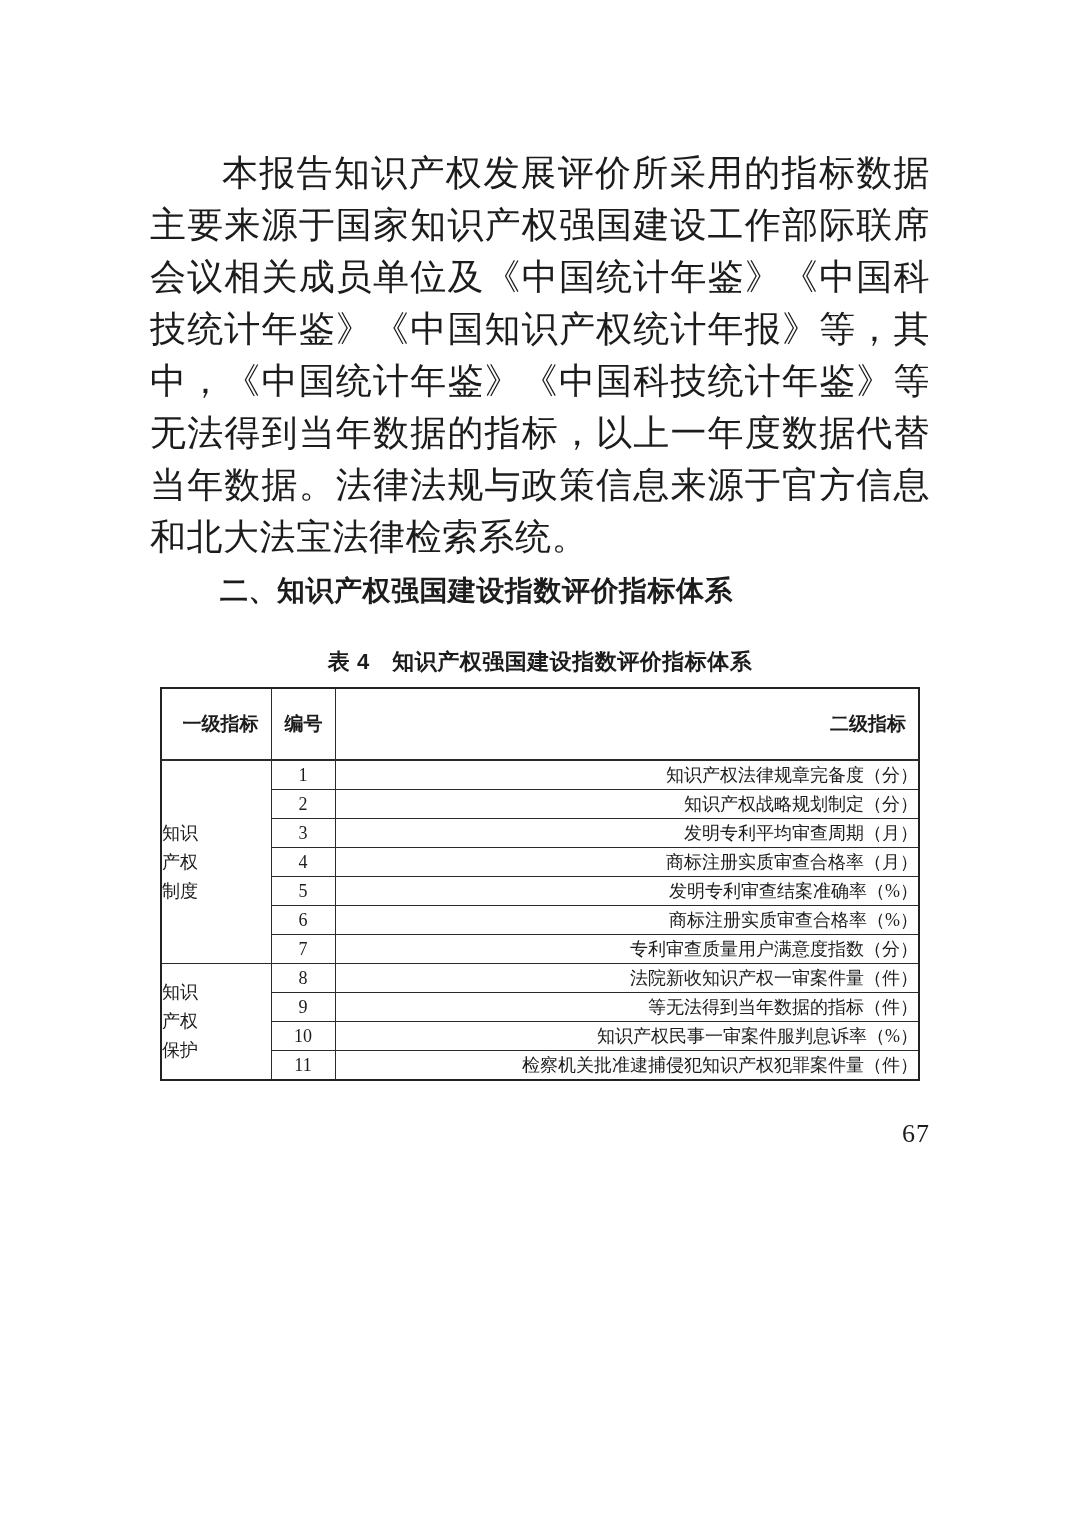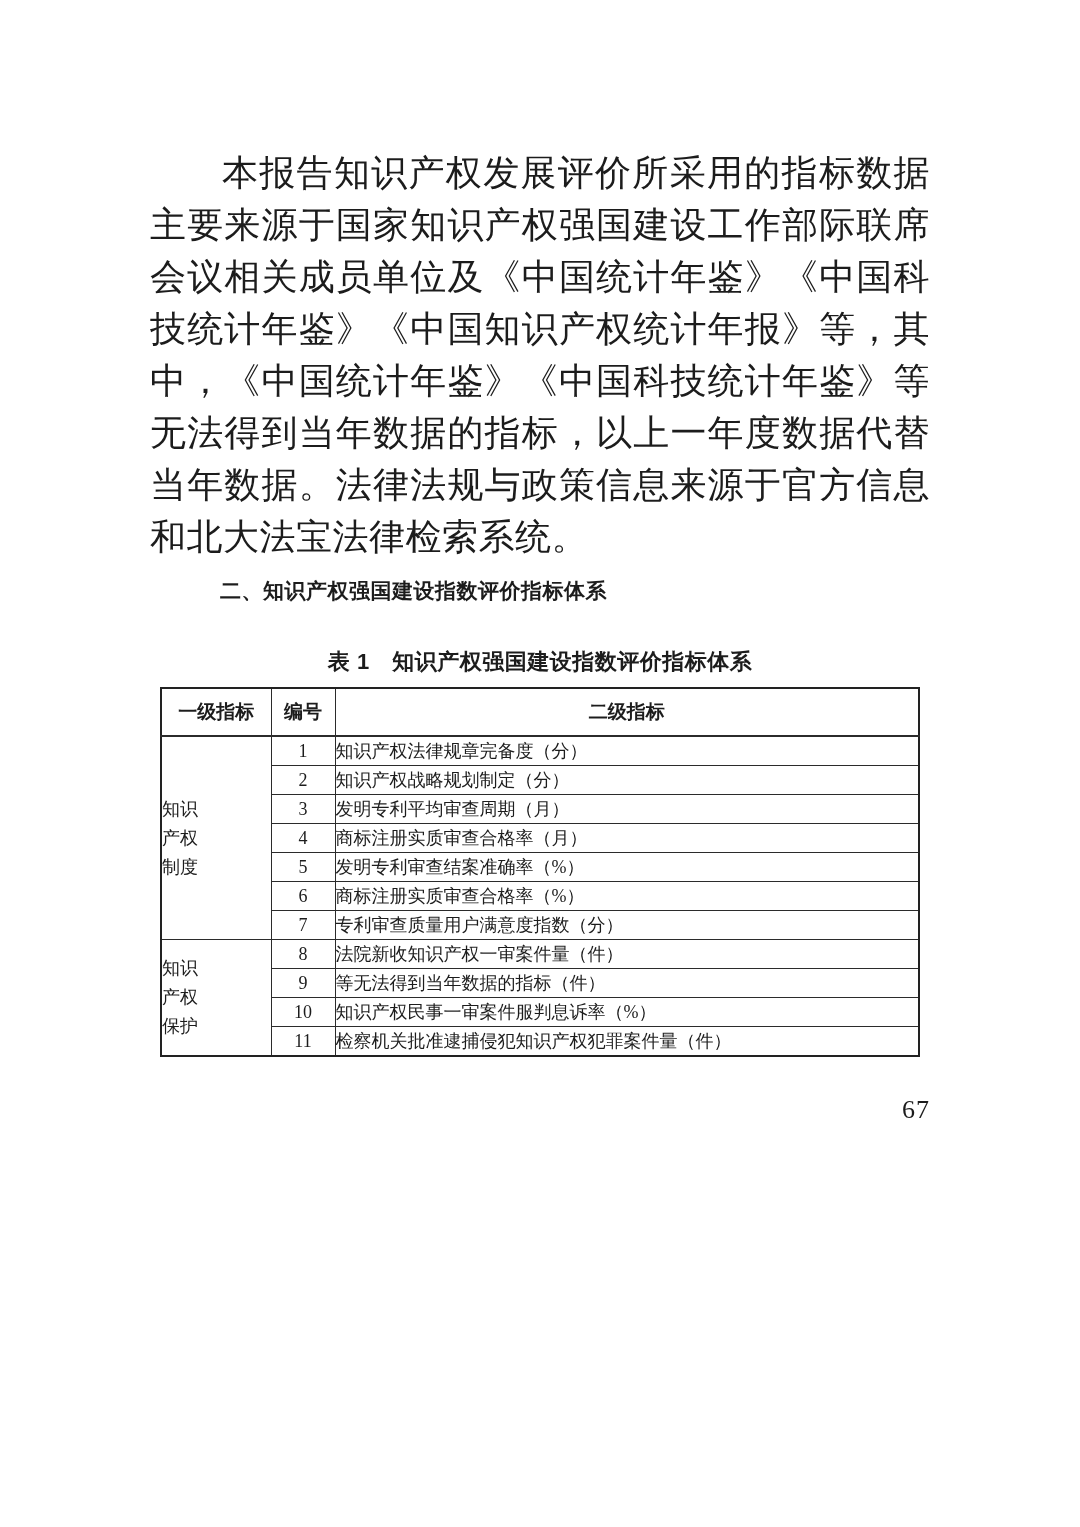--- a/index.html
+++ b/index.html
@@ -31,21 +31,21 @@
   }
   .body-para {
     font-size: 36px;
     line-height: 52px;
     text-indent: 72px;
     text-align: justify;
     margin: 0;
     letter-spacing: 0.5px;
   }
   .heading-main {
-    font-size: 21px;
+    font-size: 28px;
     font-weight: bold;
     line-height: 52px;
     padding-left: 70px;
     margin: 2px 0 0 0;
     font-family: "Liberation Sans", sans-serif;
     letter-spacing: 0.5px;
   }
   .table-caption {
     margin: 30px 0 10px 0;
     text-align: center;
@@ -61,41 +61,41 @@
     table-layout: fixed;
   }
   table.indicator-table col.c1 { width: 110px; }
   table.indicator-table col.c2 { width: 64px; }
   table.indicator-table th {
     border: 1.8px solid #2b2b2b;
     height: 46px;
     font-size: 19px;
     font-weight: bold;
     font-family: "Liberation Sans", sans-serif;
-    text-align: center;
+    text-align: right;
     vertical-align: middle;
-    padding: 0;
+    padding: 12px;
   }
   table.indicator-table td {
     border: 1.8px solid #2b2b2b;
     height: 28px;
     font-size: 18px;
     vertical-align: middle;
     padding: 0;
   }
   table.indicator-table { border: 2.5px solid #222; }
   table.indicator-table thead th { border-bottom-width: 2.5px; }
   td.group-cell {
     line-height: 29px;
   }
   td.num-cell {
     text-align: center;
   }
   td.ind-cell {
-    text-align: left;
+    text-align: right;
     padding-left: 14px;
     margin-left: 22px;
   }
   .page-number {
     margin-top: 38px;
     text-align: right;
     font-size: 26px;
     letter-spacing: 1px;
   }
 </style>
@@ -103,21 +103,21 @@
 <body>
 
 <div class="content">
 
 
   <p class="body-para">本报告知识产权发展评价所采用的指标数据主要来源于国家知识产权强国建设工作部际联席会议相关成员单位及《中国统计年鉴》《中国科技统计年鉴》《中国知识产权统计年报》等，其中，《中国统计年鉴》《中国科技统计年鉴》等无法得到当年数据的指标，以上一年度数据代替当年数据。法律法规与政策信息来源于官方信息和北大法宝法律检索系统。</p>
 
   <h1 class="heading-main">二、知识产权强国建设指数评价指标体系</h1>
 
 
-  <div class="table-caption">表 1　知识产权强国建设指数评价指标体系</div>
+  <div class="table-caption">表 4　知识产权强国建设指数评价指标体系</div>
 
   <table class="indicator-table">
     <colgroup>
       <col class="c1">
         <col class="c2">
         <col class="c3">
     </colgroup>
     <thead>
       <tr>
         <th>一级指标</th>

